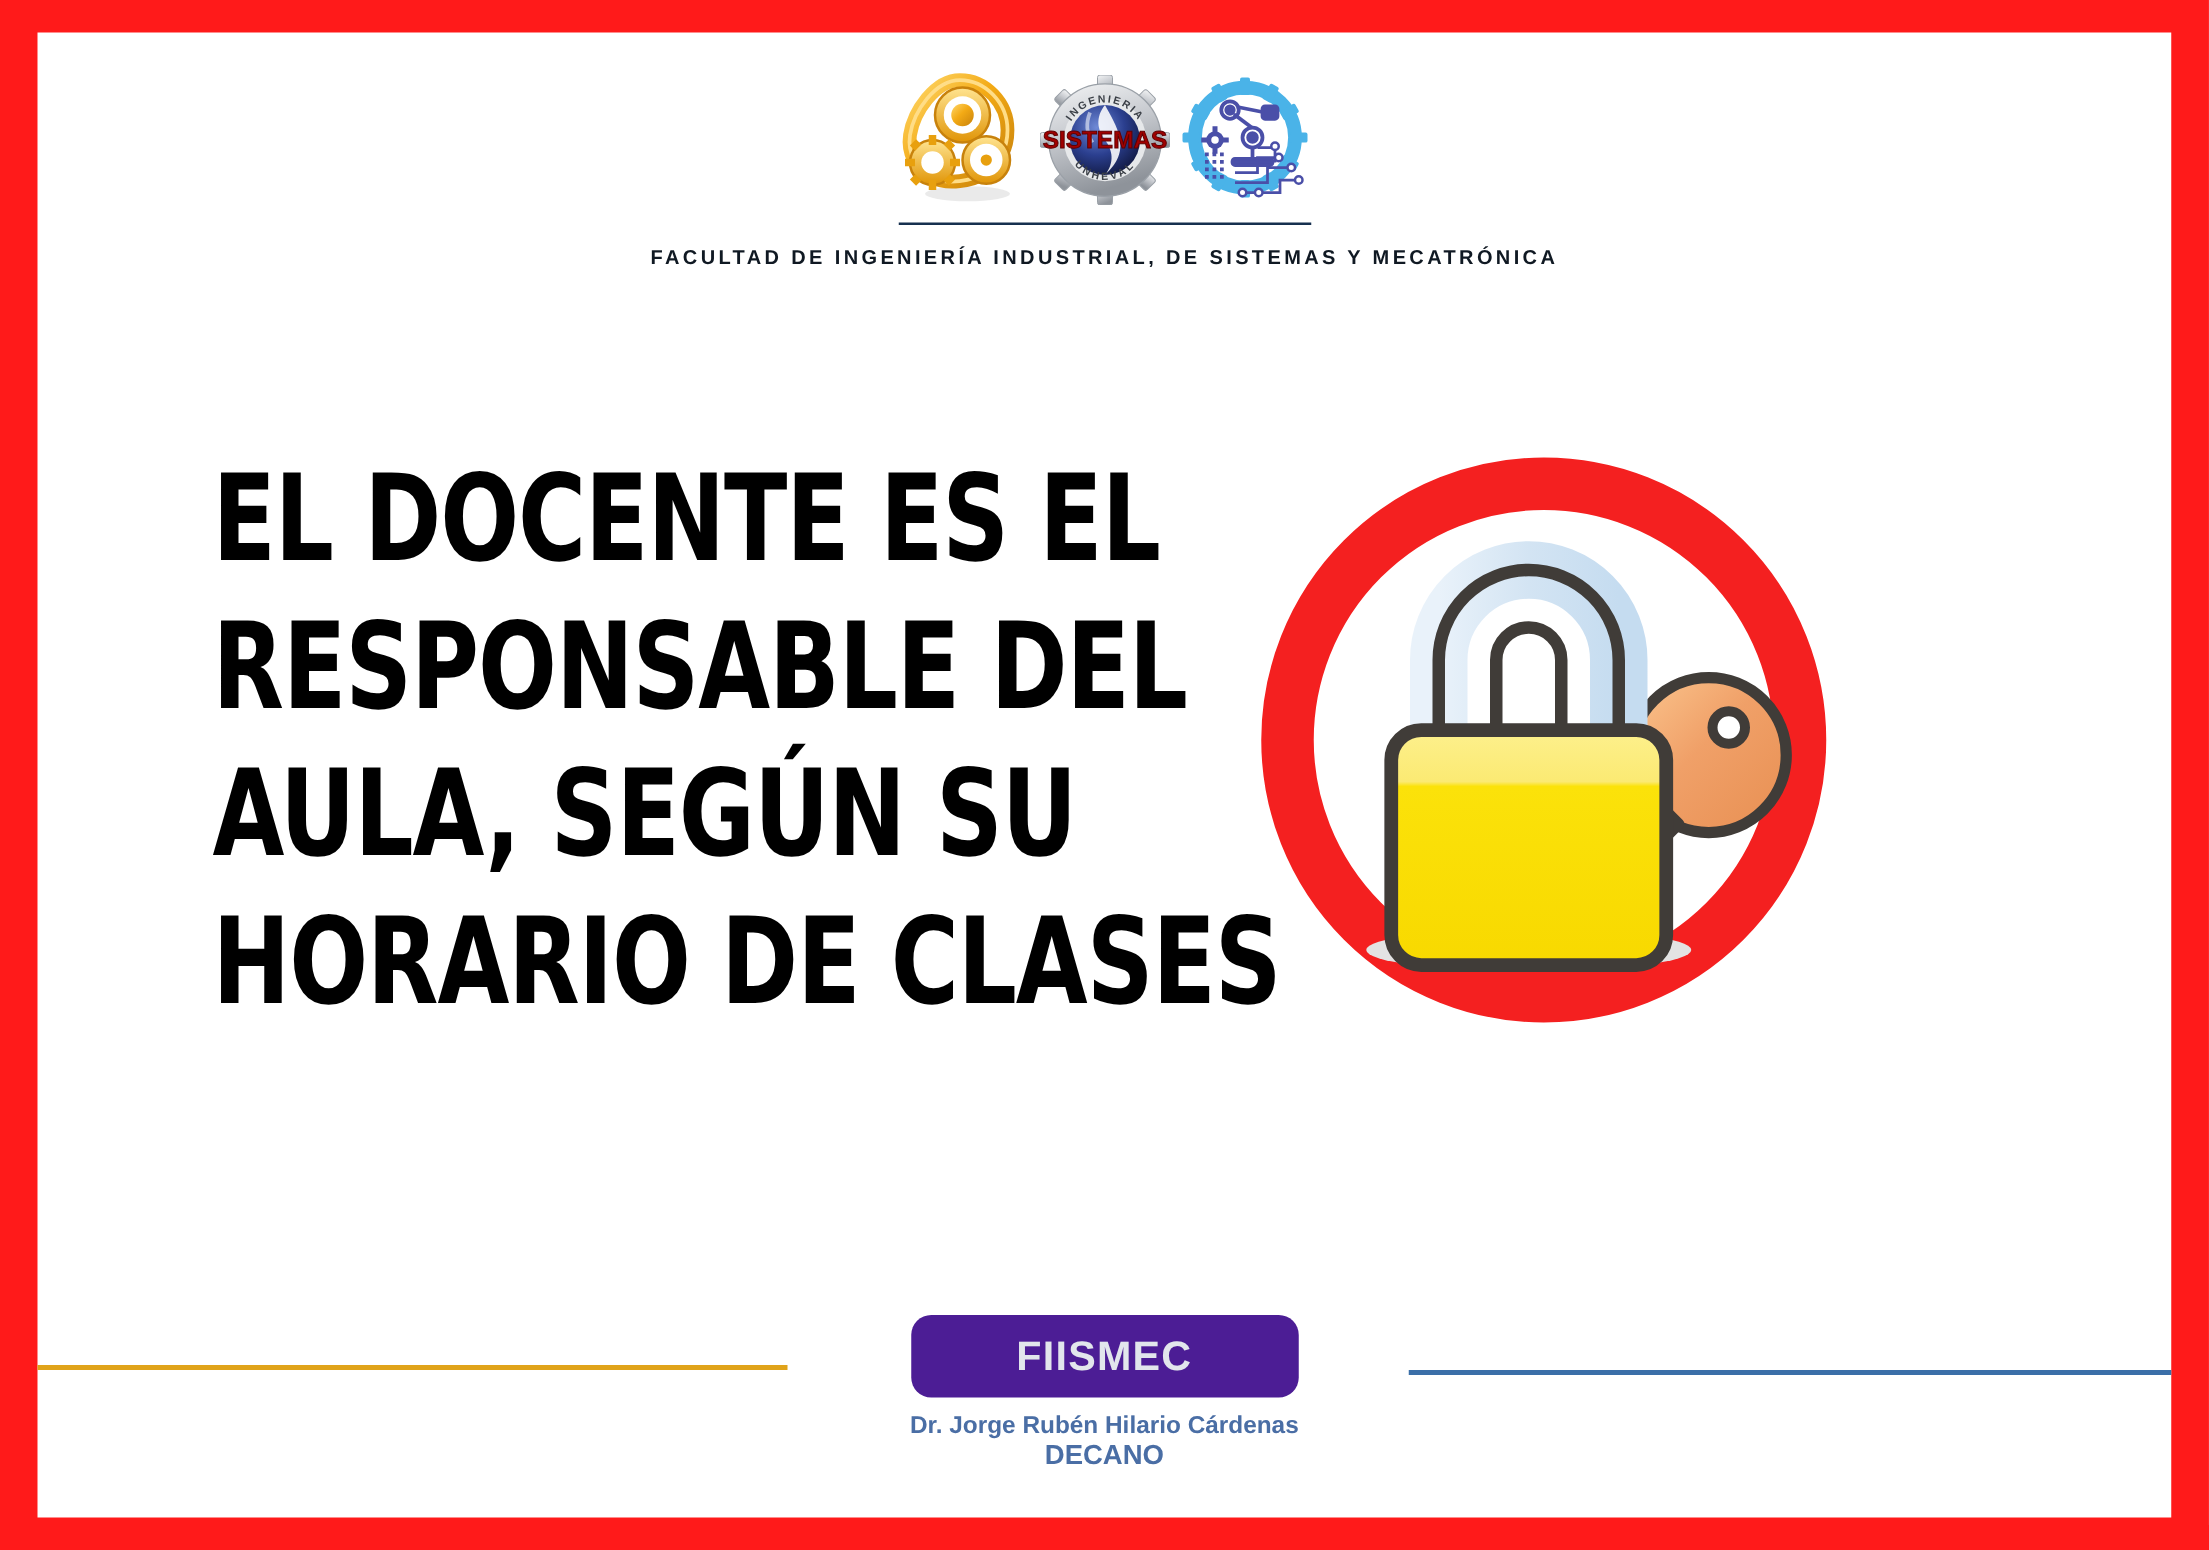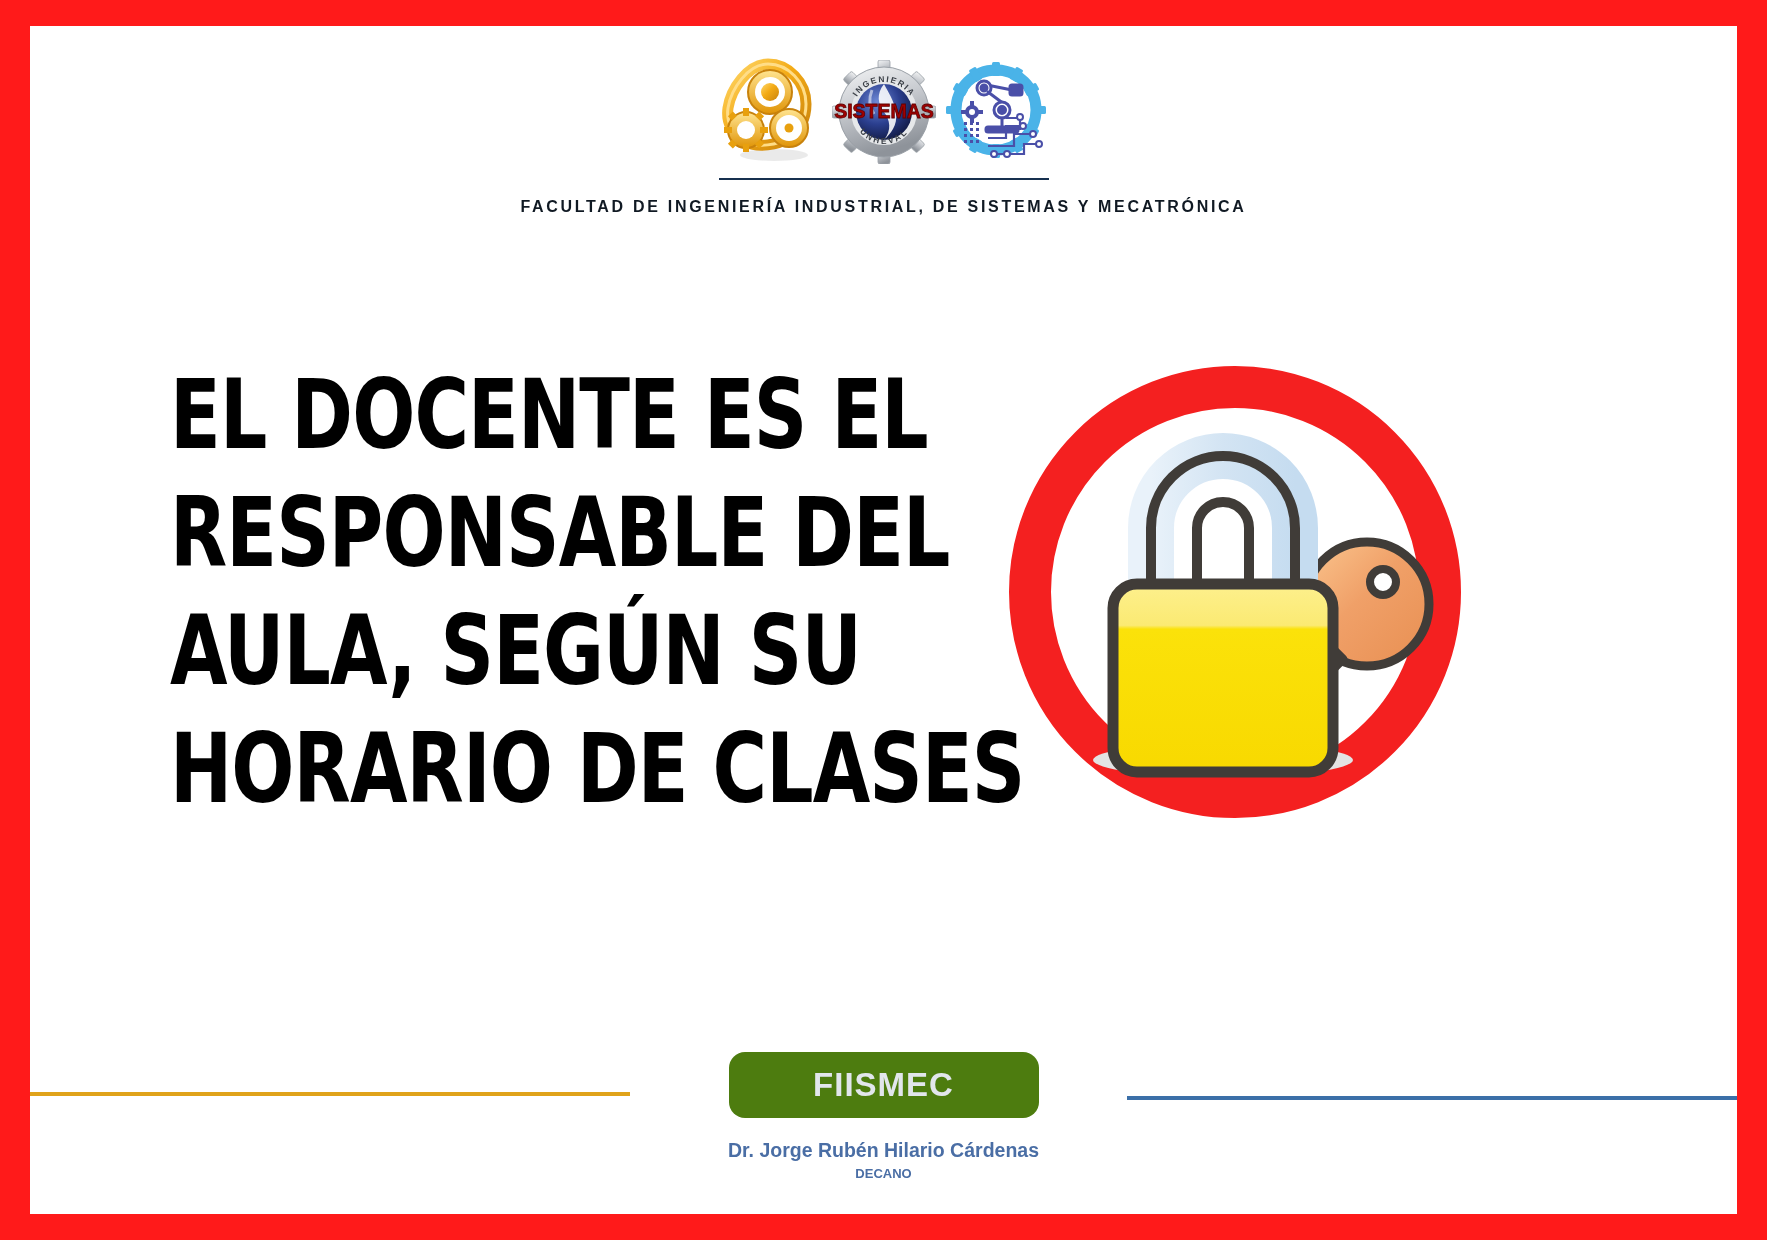--- a/index.html
+++ b/index.html
@@ -81,34 +81,34 @@
     background:#e0a31a;
   }
   .line-right{
     position:absolute; right:0px; top:52px; width:610px; height:4px;
     background:#3b6fa8;
   }
   .pill{
     position:absolute; left:50%; transform:translateX(-50%);
     top:8px;
     width:310px; height:66px;
-    background:#4d7c0f;
+    background:#4c1d95;
     border-radius:16px;
     display:flex; align-items:center; justify-content:center;
   }
   .pill-label{
     color:#e2e6ec; font-size:33px; font-weight:bold; letter-spacing:1px;
   }
   .dean{
     position:absolute; left:50%; transform:translateX(-50%);
-    top:94px; text-align:center; width:700px;
+    top:84px; text-align:center; width:700px;
     color:#4a6ea5; font-weight:bold; line-height:24px;
   }
   .dean-name{ font-size:19.5px; display:block; }
-  .dean-role{ font-size:13px; display:block;text-align:center; }
+  .dean-role{ font-size:22px; display:block;text-align:center; }
 </style>
 </head>
 <body>
 
 <div class="poster">
   <div class="page">
 
     <div class="header">
 
       <div class="logos">

